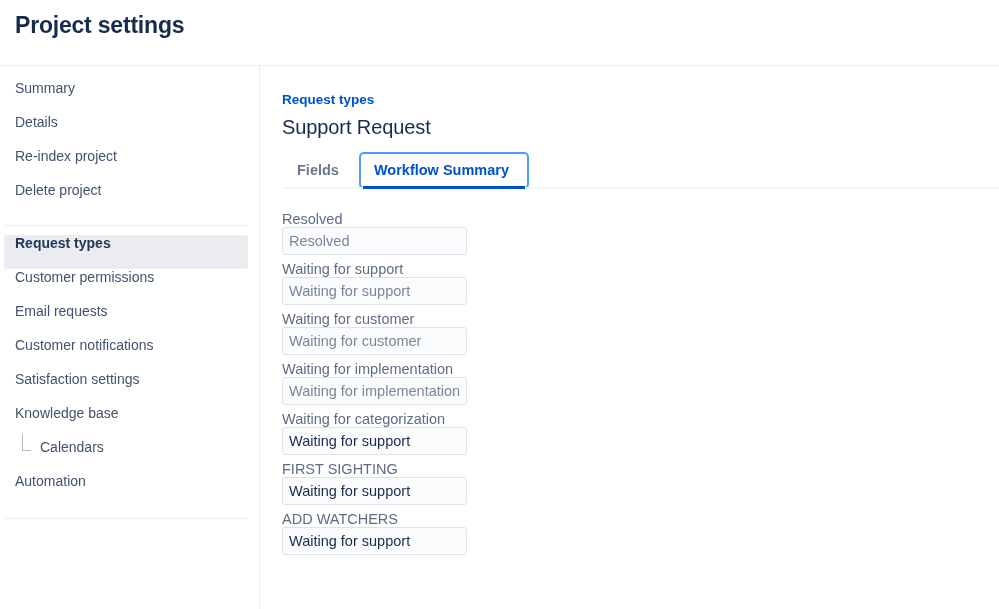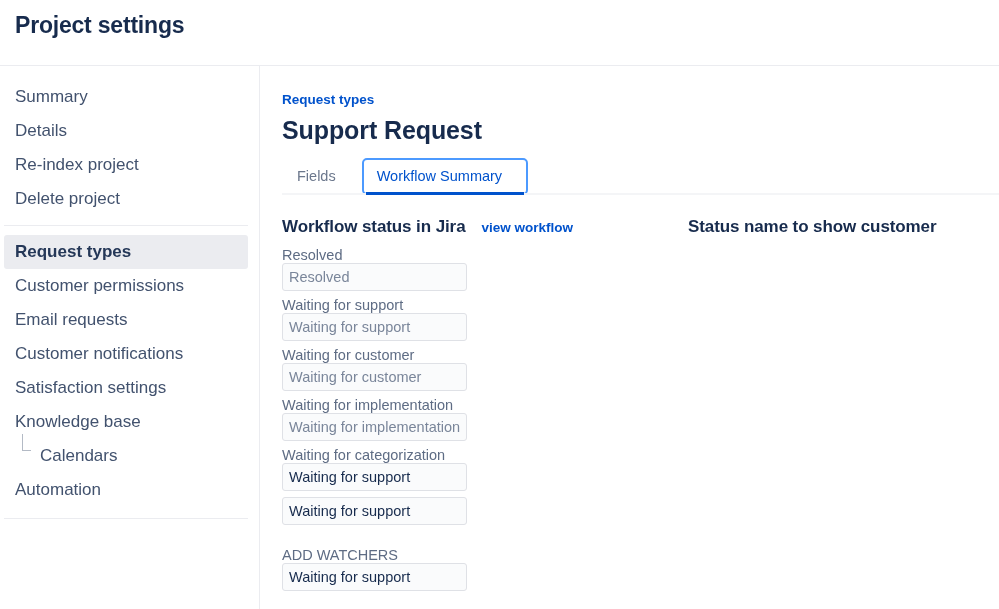--- a/index.html
+++ b/index.html
@@ -46,26 +46,25 @@
     top: 66px;
     width: 260px;
     height: 543px;
     background: #ffffff;
     border-right: 1px solid #ebecf0;
     padding-top: 14px;
   }
   .nav-item {
     position: relative;
     display: flex;
-    align-items: center;
     height: 34px;
     margin: 0 11px 0 4px;
     padding-left: 11px;
     border-radius: 3px;
-    font-size: 17px;
+    font-size: 14px;
     color: #42526e;
     cursor: pointer;
     white-space: nowrap;
   }
   .nav-item.selected {
     background: #ebecf0;
     font-weight: bold;
     color: #253858;
   }
   .nav-item.child {
@@ -100,22 +99,22 @@
 
   .breadcrumb {
     font-size: 13.5px;
     color: #0052cc;
     font-weight: bold;
     cursor: pointer;
     line-height: 1;
   }
   .content-title {
     margin-top: 9px;
-    font-size: 25px;
-    font-weight: bold;
+    font-size: 20px;
+    font-weight: normal;
     color: #172b4d;
     letter-spacing: -0.1px;
   }
 
   
   .tabs {
     position: relative;
     margin-top: 14px;
     height: 36px;
     width: 717px;
@@ -129,23 +128,23 @@
     height: 2px;
     background: #f4f5f7;
   }
   .tab-list {
     display: flex;
     align-items: flex-end;
     height: 36px;
   }
   .tab {
     position: relative;
-    padding: 0 24px 9px 13px;
+    padding: 0 18px 9px 13px;
     font-size: 14.5px;
-    font-weight: normal;
+    font-weight: bold;
     color: #6b778c;
     cursor: pointer;
     line-height: 1;
     background: transparent;
     border: 2px solid transparent;
     border-radius: 5px;
     margin-top: 38px;
   }
   .tab.active {
     color: #0052cc;
@@ -275,29 +274,20 @@
     <div class="content-title">Support Request</div>
 
     <div class="tabs">
       <div class="tab-list" id="tab-list">
           <div class="tab"><span>Fields</span></div>
           <div class="tab active"><span>Workflow Summary</span></div>
         </div>
     </div>
 
     <div class="table">
-      <div class="table-head">
-        <div class="col-left">
-          <span class="col-head">Workflow status in Jira</span>
-          <span class="view-workflow-link">view workflow</span>
-        </div>
-        <div class="col-right">
-          <span class="col-head">Status name to show customer</span>
-        </div>
-      </div>
       <div id="table-body">
           <div class="table-row">
             <div class="status-name">Resolved</div>
             <div class="col-right"><input type="text" class="status-input" placeholder="Resolved" style=""></div>
           </div>
           <div class="table-row">
             <div class="status-name">Waiting for support</div>
             <div class="col-right"><input type="text" class="status-input" placeholder="Waiting for support" style=""></div>
           </div>
           <div class="table-row">
@@ -306,20 +296,21 @@
           </div>
           <div class="table-row">
             <div class="status-name">Waiting for implementation</div>
             <div class="col-right"><input type="text" class="status-input" placeholder="Waiting for implementation" style=""></div>
           </div>
           <div class="table-row">
             <div class="status-name">Waiting for categorization</div>
             <div class="col-right"><input type="text" class="status-input" placeholder="" value="Waiting for support" style=""></div>
           </div>
           <div class="table-row">
+            <div class="status-name">FIRST SIGHTING</div>
             <div class="col-right"><input type="text" class="status-input" placeholder="" value="Waiting for support" style=""></div>
           </div>
           <div class="table-row">
             <div class="status-name">ADD WATCHERS</div>
             <div class="col-right"><input type="text" class="status-input" placeholder="" value="Waiting for support" style=""></div>
           </div>
         </div>
     </div>
 
   </div>

